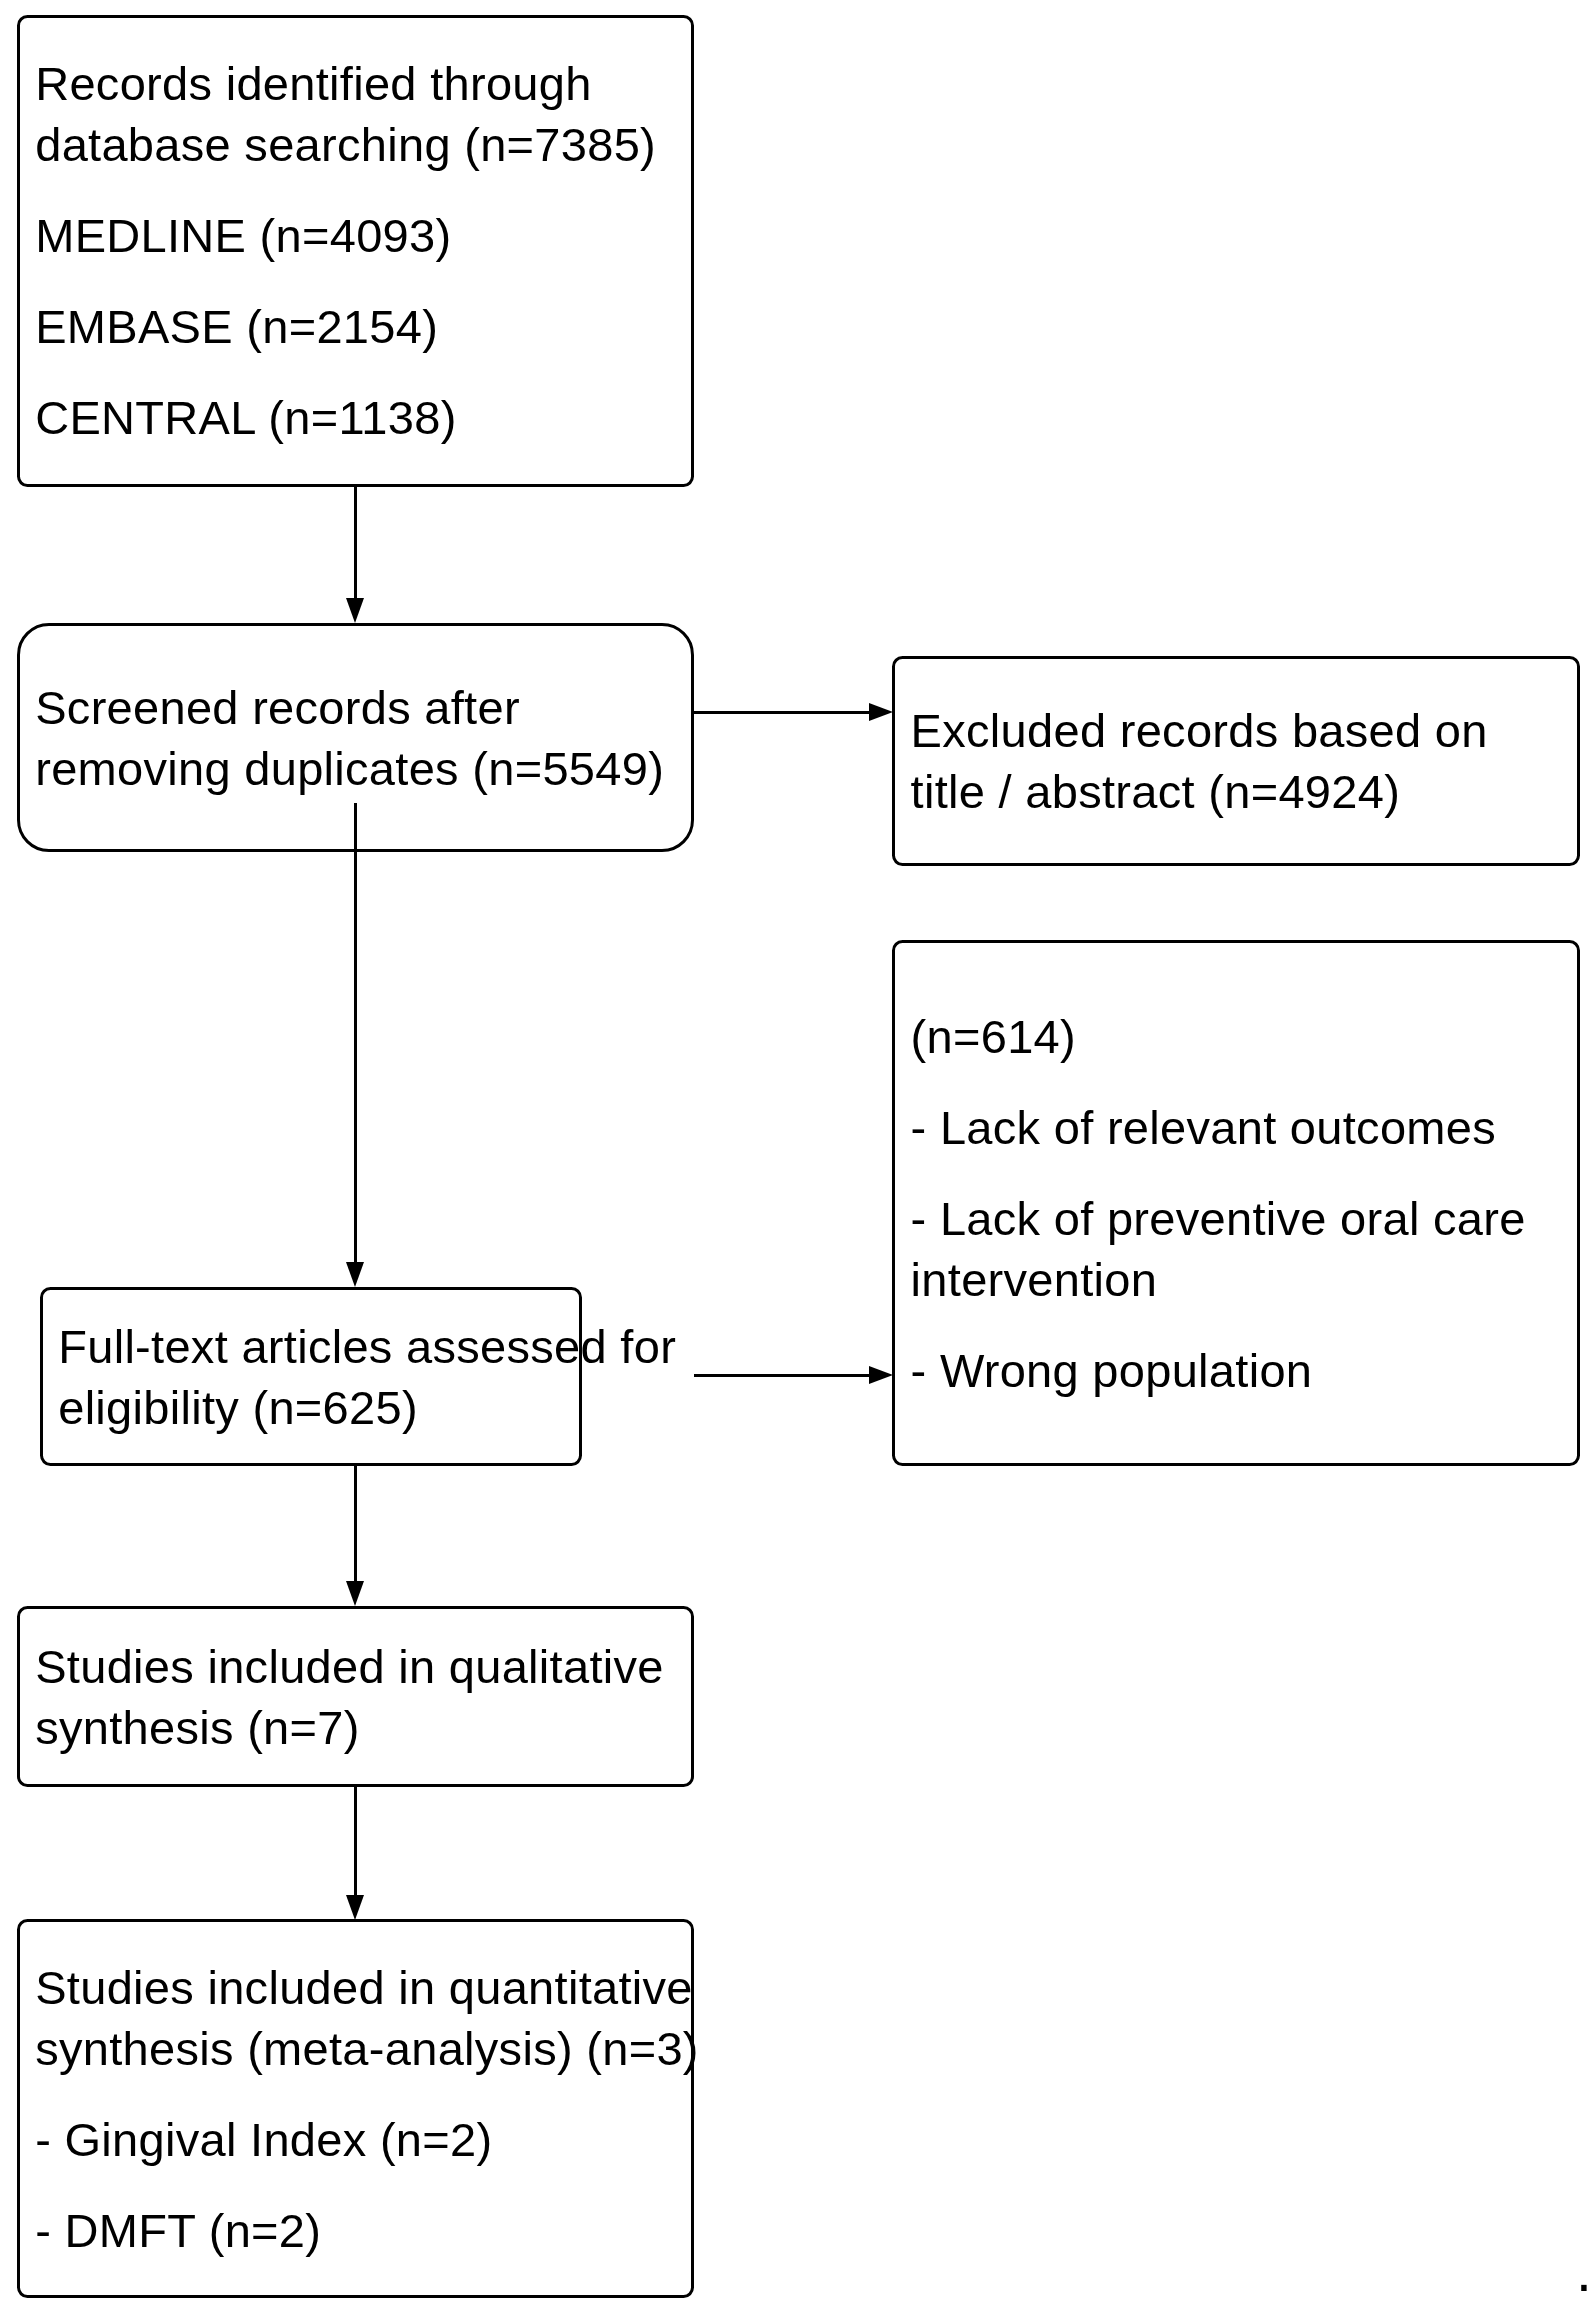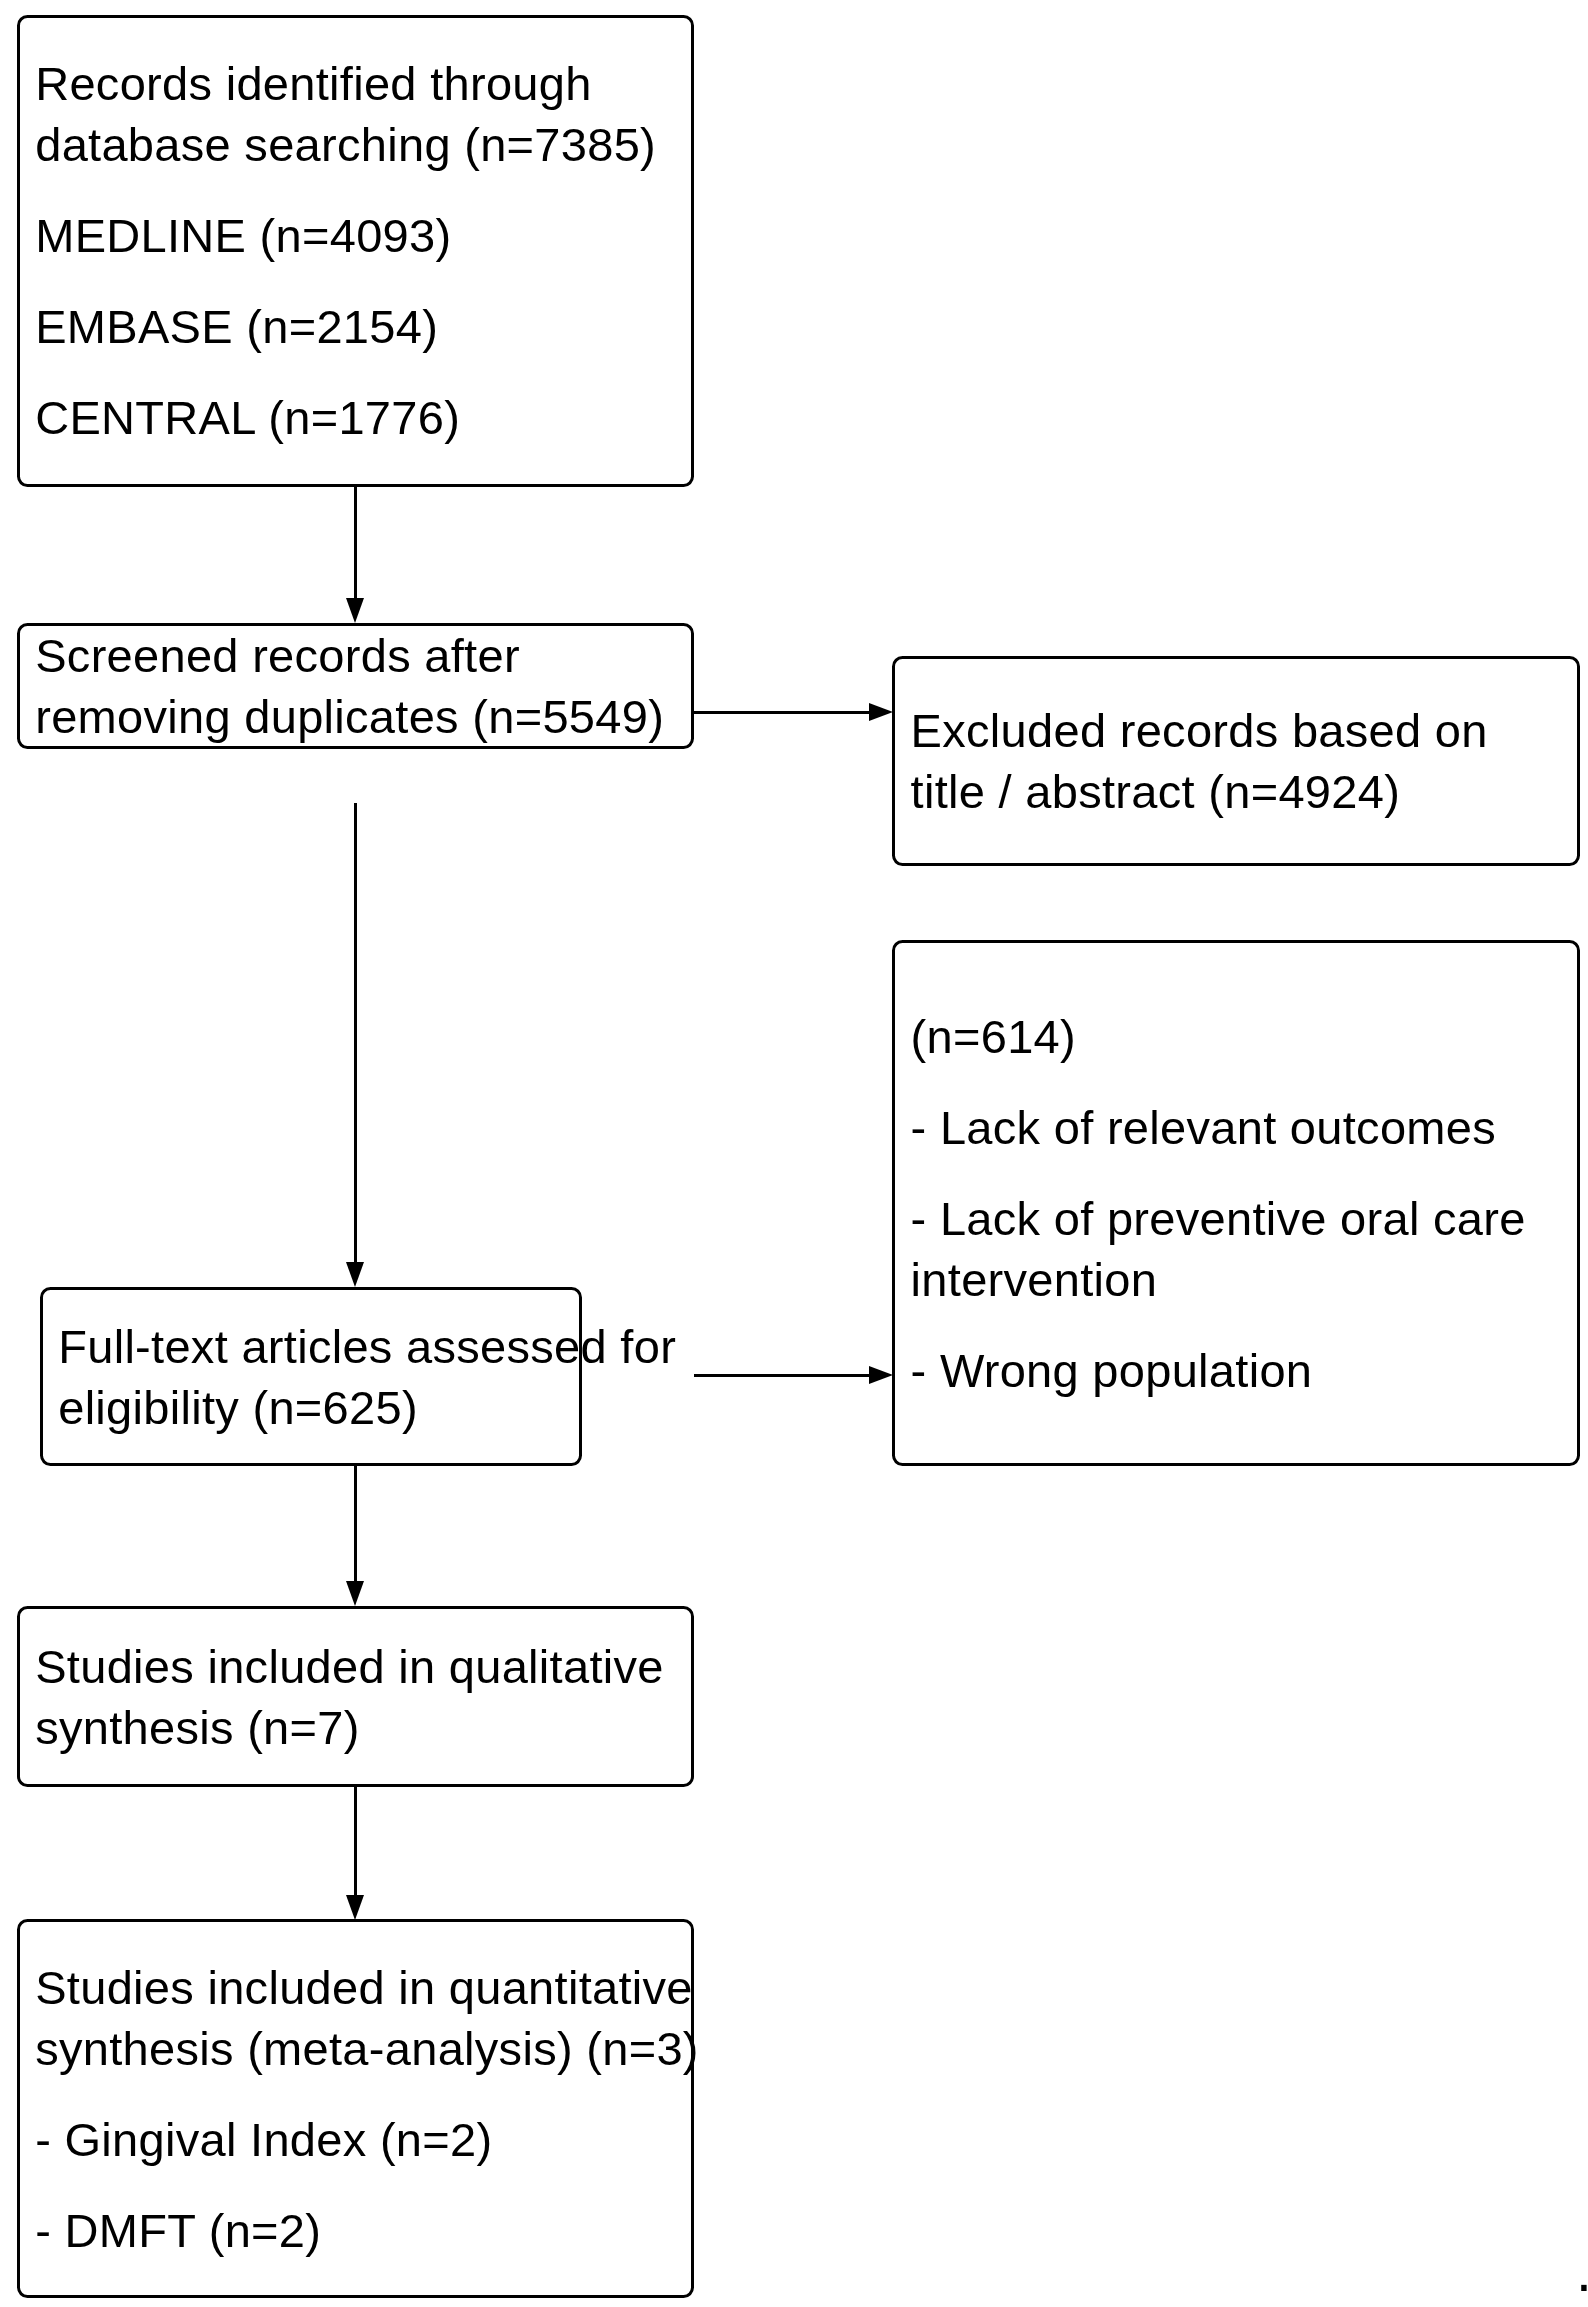--- a/index.html
+++ b/index.html
@@ -75,30 +75,30 @@
       <span class="line">Records identified through</span>
       <span class="line">database searching (n=7385)</span>
     </div>
     <div class="para">
       <span class="line">MEDLINE (n=4093)</span>
     </div>
     <div class="para">
       <span class="line">EMBASE (n=2154)</span>
     </div>
     <div class="para">
-      <span class="line">CENTRAL (n=1776)</span>
+      <span class="line">CENTRAL (n=1138)</span>
     </div>
   </div>
 
   <div>
     <div class="vline" style="left:354px;top:486px;height:112px;"></div>
     <div class="head-down" style="left:346px;top:598px;"></div>
   </div>
 
-  <div class="box" style="left:16.6px;top:623px;width:677px;height:126px;">
+  <div class="box" style="left:16.6px;top:623px;width:677px;height:229px;border-radius:32px;">
     <div class="para">
       <span class="line">Screened records after</span>
       <span class="line">removing duplicates (n=5549)</span>
     </div>
   </div>
 
   <div>
     <div class="hline" style="left:694px;top:711px;width:175px;"></div>
     <div class="head-right" style="left:869px;top:703px;"></div>
   </div>

